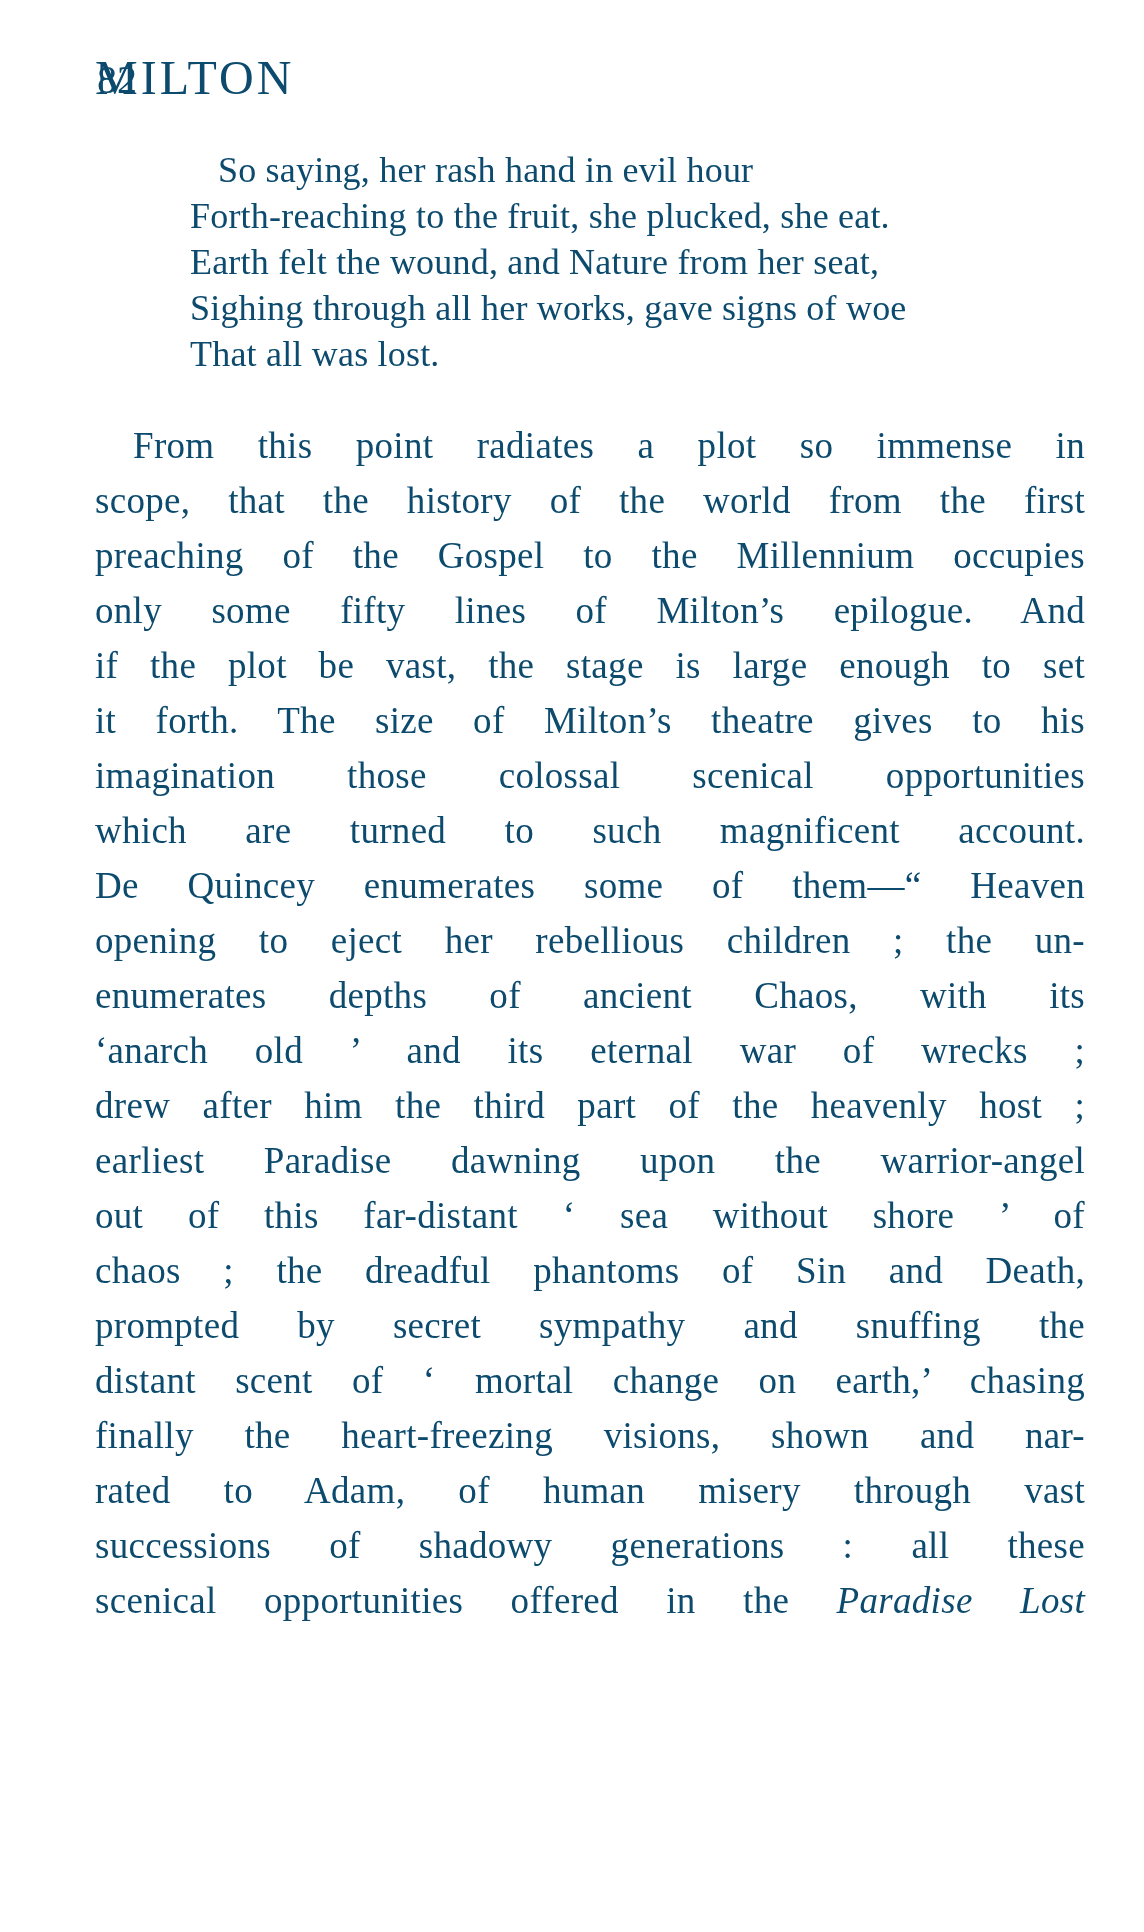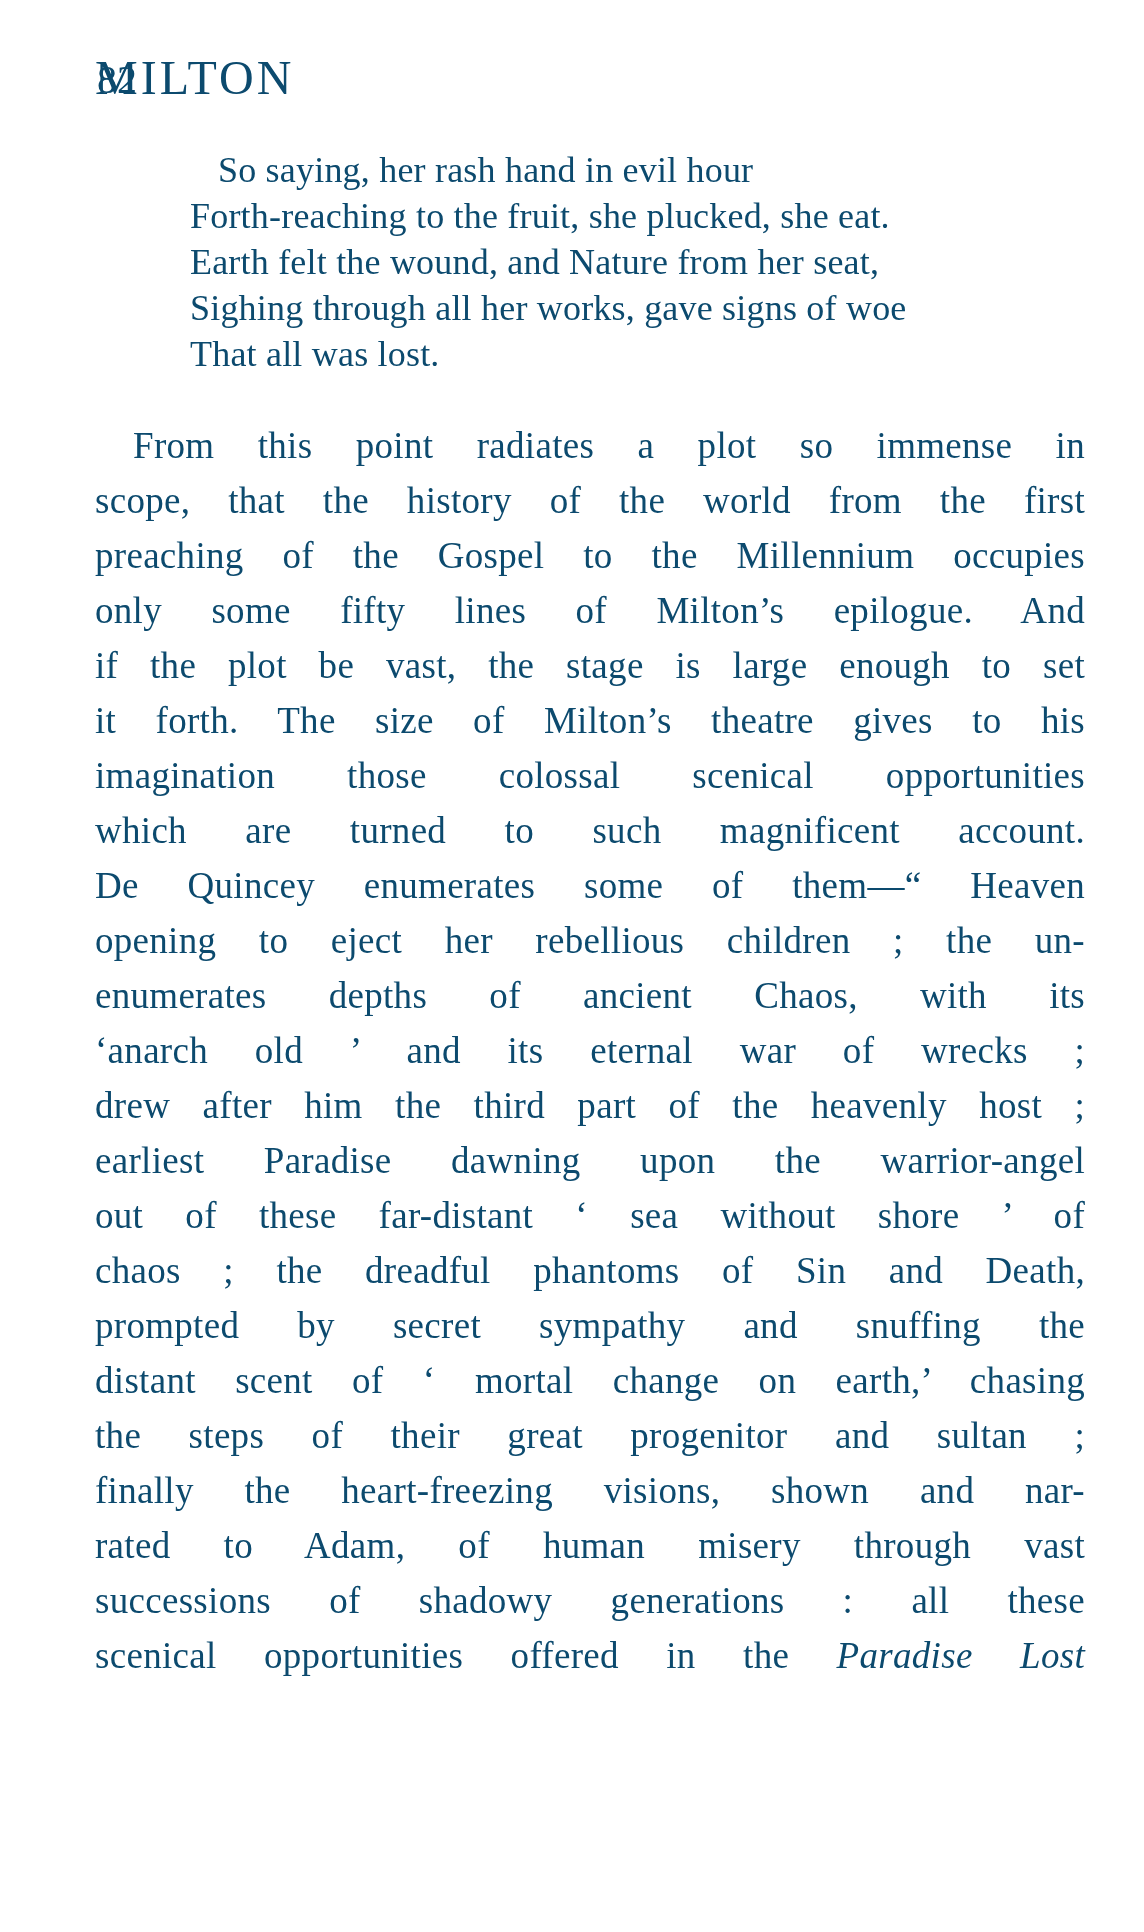--- a/index.html
+++ b/index.html
@@ -95,25 +95,24 @@
     <div class="bline">if the plot be vast, the stage is large enough to set</div>
     <div class="bline">it forth. The size of Milton’s theatre gives to his</div>
     <div class="bline">imagination those colossal scenical opportunities</div>
     <div class="bline">which are turned to such magnificent account.</div>
     <div class="bline">De Quincey enumerates some of them—“ Heaven</div>
     <div class="bline">opening to eject her rebellious children ; the un-</div>
     <div class="bline">enumerates depths of ancient Chaos, with its</div>
     <div class="bline">‘anarch old ’ and its eternal war of wrecks ;</div>
     <div class="bline">drew after him the third part of the heavenly host ;</div>
     <div class="bline">earliest Paradise dawning upon the warrior-angel</div>
-    <div class="bline">out of these far-distant ‘ sea without shore ’ of</div>
+    <div class="bline">out of this far-distant ‘ sea without shore ’ of</div>
     <div class="bline">chaos ; the dreadful phantoms of Sin and Death,</div>
     <div class="bline">prompted by secret sympathy and snuffing the</div>
     <div class="bline">distant scent of ‘ mortal change on earth,’ chasing</div>
-    <div class="bline">the steps of their great progenitor and sultan ;</div>
     <div class="bline">finally the heart-freezing visions, shown and nar-</div>
     <div class="bline">rated to Adam, of human misery through vast</div>
     <div class="bline">successions of shadowy generations : all these</div>
     <div class="bline">
       <span>scenical opportunities offered in the </span><span class="work-title">Paradise Lost</span>
     </div>
   </div>
 
 </div>
 

